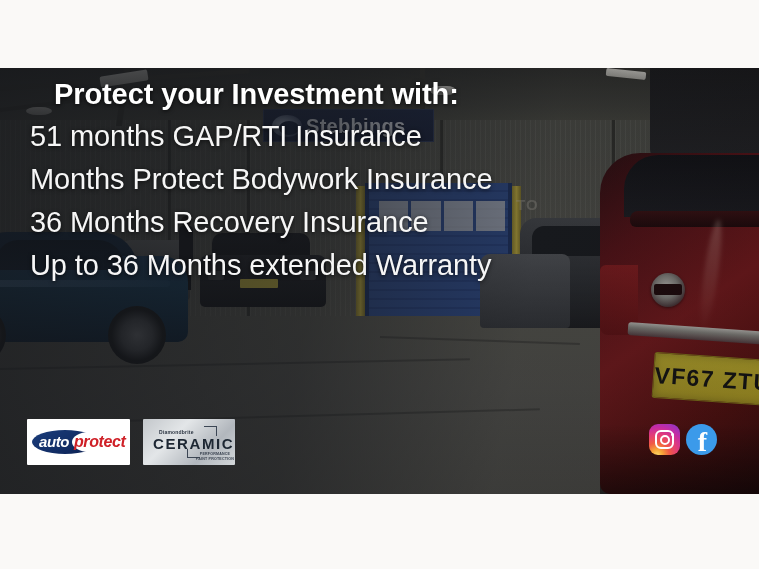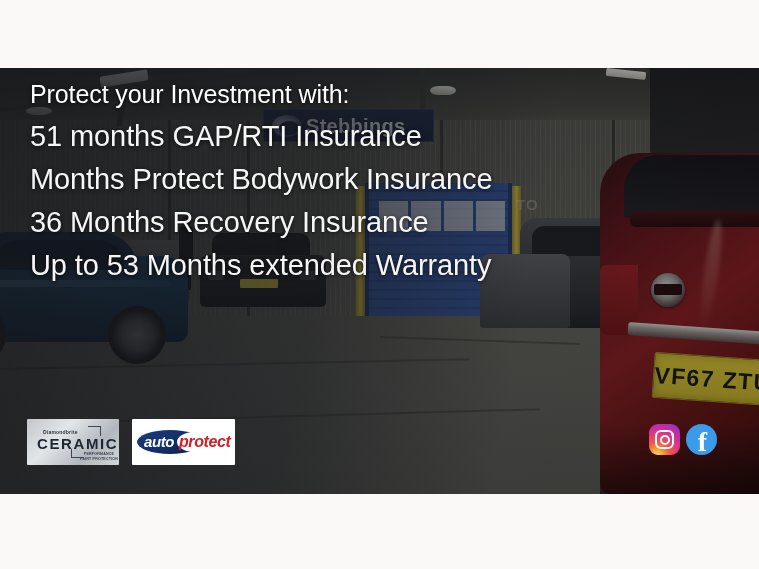--- a/index.html
+++ b/index.html
@@ -439,26 +439,27 @@
   
   #copy {
     position: absolute;
     left: 30px;
     top: 73px;
     width: 680px;
     z-index: 10;
   }
   #copy .headline {
     color: #ffffff;
-    font-size: 25px;
-    font-weight: 400;
+    font-size: 29px;
+    font-weight: 700;
     line-height: 42px;
     letter-spacing: -0.1px;
     text-shadow: 0 1px 4px rgba(0,0,0,0.75);
     white-space: nowrap;
+    margin-left: 24px;
   }
   #copy .benefit {
     color: #f6f6f6;
     font-size: 29px;
     font-weight: 400;
     line-height: 43px;
     letter-spacing: -0.1px;
     text-shadow: 0 1px 4px rgba(0,0,0,0.7);
     white-space: nowrap;
   }
@@ -718,37 +719,37 @@
     </div>
 
     <div id="scrim"></div>
   </div>
 
   <div id="copy">
     <div class="headline">Protect your Investment with:</div>
     <div class="benefit">51 months GAP/RTI Insurance</div>
     <div class="benefit">Months Protect Bodywork Insurance</div>
     <div class="benefit">36 Months Recovery Insurance</div>
-    <div class="benefit">Up to 53 Months extended Warranty</div>
+    <div class="benefit">Up to 36 Months extended Warranty</div>
   </div>
 
   <div id="logos">
+    <div id="logo-autoprotect">
+      <div class="ellipse"></div>
+      <div class="ap-auto">auto</div>
+      <div class="ap-protect">protect</div>
+    </div>
+
     <div id="logo-ceramic">
       <div class="corner-tl"></div>
       <div class="corner-br"></div>
       <div class="db">Diamondbrite</div>
       <div class="cer">CERAMIC</div>
       <div class="tag">PERFORMANCE PAINT PROTECTION</div>
     </div>
-
-    <div id="logo-autoprotect">
-      <div class="ellipse"></div>
-      <div class="ap-auto">auto</div>
-      <div class="ap-protect">protect</div>
-    </div>
   </div>
 
   <div id="socials">
     <div id="icon-instagram">
       <div class="ig-sq"></div>
       <div class="ig-lens"></div>
       <div class="ig-dot"></div>
     </div>
     <div id="icon-facebook">
       <div class="fb-f">f</div>

